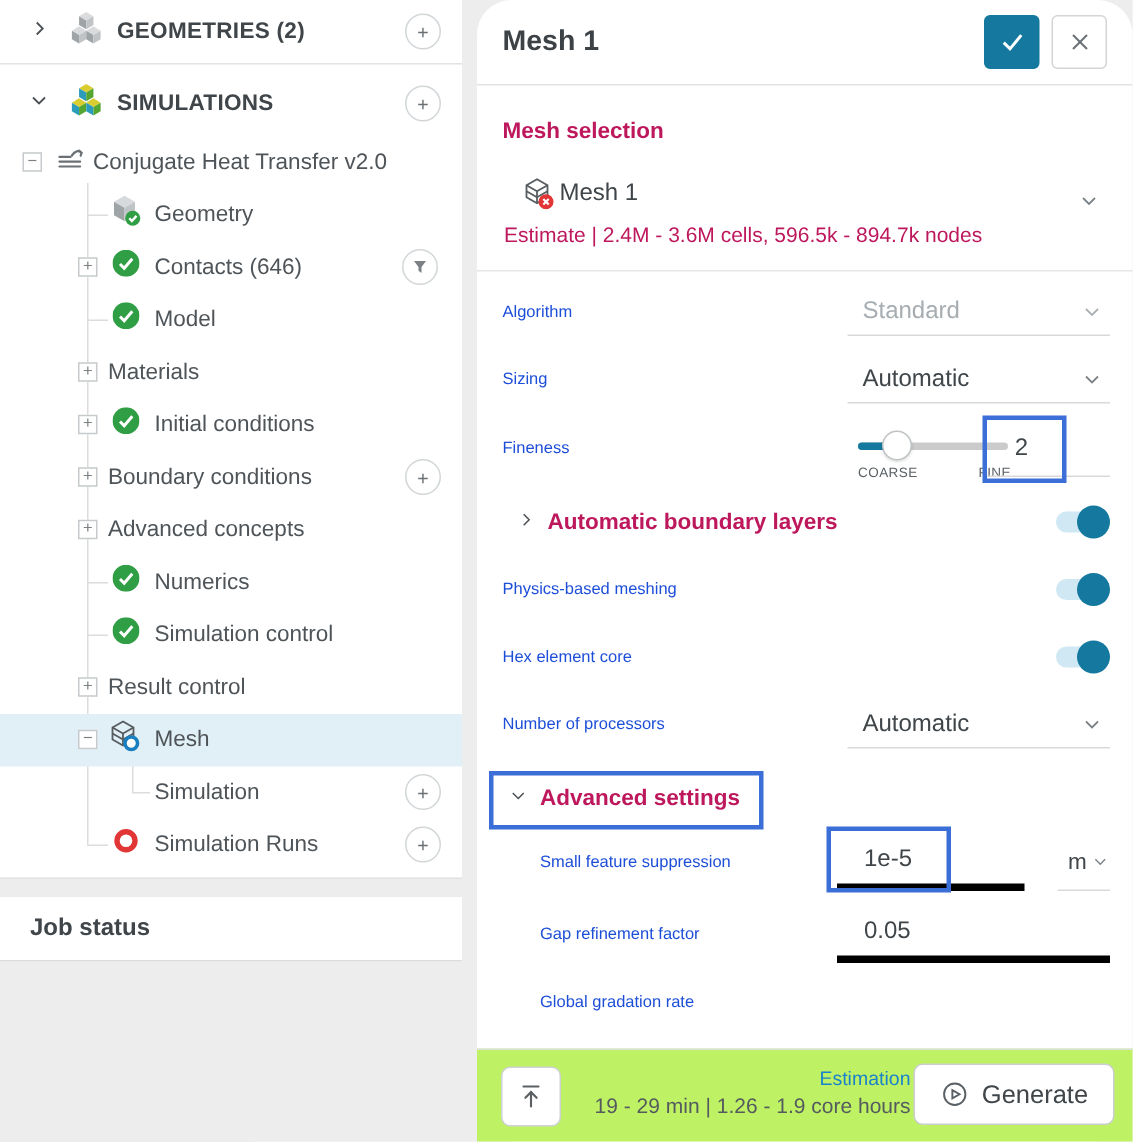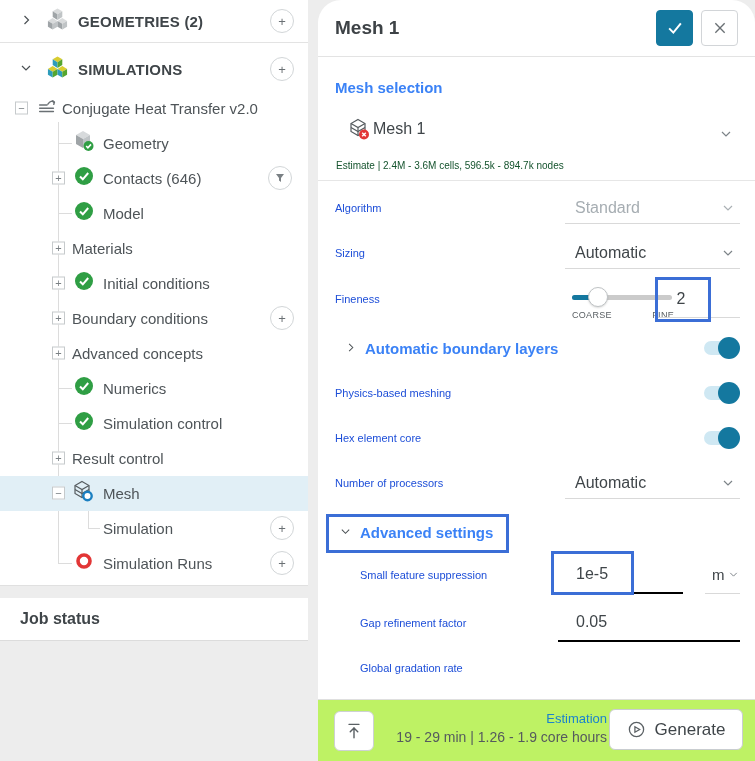--- a/index.html
+++ b/index.html
@@ -27,31 +27,31 @@
   
   #right { position:absolute; left:318px; top:0; width:437px; height:761px; background:#fff;border-radius:23px; }
   #rp-header { position:absolute; left:0; top:0; width:437px; height:57px; border-bottom:1px solid #e3e3e3; }
   #rp-title { font-size:19px; font-weight:700; color:#3d4246; }
   .sq-btn { position:absolute; top:10px; width:37px; height:36px; border-radius:4px;
     display:flex; align-items:center; justify-content:center; cursor:pointer; }
   #apply-btn { left:338px; background:#14789f; border:1px solid #14789f; }
   #close-btn { left:383px; background:#fff; border:1px solid #d2d5d8; }
   .rp-row { position:absolute; left:0; width:437px; height:44px; }
   .flabel { font-size:11px; color:#1d4ed8; white-space:nowrap; }
-  .bold-label { font-size:15px; font-weight:700; color:#3b82f6; }
+  .bold-label { font-size:15px; font-weight:700; color:#be185d; }
   .select { position:absolute; right:15px; width:175px; top:50%; transform:translateY(-50%);
     height:32px; border-bottom:1px solid #d9d9d9; display:flex; align-items:center; padding:0 4px 0 10px; cursor:pointer; }
   .select .val { flex:1; font-size:16px; color:#3f4549; }
   .select .val.disabled { color:#a6adb2; }
   .divider { position:absolute; left:0; width:437px; height:1px; background:#e6e6e6; }
   .toggle { position:absolute; right:15px; top:50%; transform:translateY(-50%); width:36px; height:22px; cursor:pointer; }
   .toggle .track { position:absolute; left:0; top:4px; width:30px; height:14px; border-radius:7px; background:#cfe8f3; }
   .toggle .knob { position:absolute; right:0; top:0; width:22px; height:22px; border-radius:50%; background:#14789f; }
   .num-input { position:absolute; top:50%; transform:translateY(-50%); height:38px; border:none; outline:none;
-    border-bottom:2px solid #000000; font-family:"Liberation Sans",sans-serif; font-size:16px; color:#3f4549; background:transparent; }
+    border-bottom:5px solid #000000; font-family:"Liberation Sans",sans-serif; font-size:16px; color:#3f4549; background:transparent; }
   .ann-box { position:absolute; border:3px solid #3b6ed6; z-index:10; pointer-events:none; }
   .chev-svg { flex:0 0 auto; }
   
   #slider-wrap { position:absolute; left:254px; top:14px; width:100px; height:34px; }
   #slider-track { position:absolute; left:0; top:9px; width:100px; height:5px; border-radius:3px; background:#cbcbcb; }
   #slider-fill { position:absolute; left:0; top:9px; width:22px; height:5px; border-radius:3px 0 0 3px; background:#14789f; }
   #slider-handle { position:absolute; left:16px; top:1px; width:20px; height:20px; border-radius:50%;
     background:#fff; border:1px solid #bfc3c5; box-shadow:0 1px 2px rgba(0,0,0,.15); cursor:pointer; }
   .slider-minmax { position:absolute; top:24px; font-size:9px; color:#5a6064; letter-spacing:.3px; }
   
@@ -302,21 +302,21 @@
         <polygon points="10,1.5 17,5.5 17,13.5 10,17.5 3,13.5 3,5.5"></polygon>
         <polyline points="3,5.5 10,9.5 17,5.5"></polyline>
           <line x1="10" y1="9.5" x2="10" y2="17.5"></line>
         <polyline points="3,9.5 10,13.5 17,9.5"></polyline>
         <circle cx="16" cy="16.5" r="5" fill="#e23636" stroke="none"></circle>
         <line x1="14.2" y1="14.7" x2="17.8" y2="18.3" stroke="#fff" stroke-width="1.4"></line>
           <line x1="17.8" y1="14.7" x2="14.2" y2="18.3" stroke="#fff" stroke-width="1.4"></line>
       </svg>
     </span>
     <span class="abs" style="left:55px;top:8px;font-size:16px;color:#3f4549">Mesh 1</span>
-    <span class="abs" style="left:18px;top:48px;font-size:10px;color:#14532d">Estimate | 2.4M - 3.6M cells, 596.5k - 894.7k nodes</span>
+    <span class="abs" style="left:18px;top:36px;font-size:14px;color:#be185d">Estimate | 2.4M - 3.6M cells, 596.5k - 894.7k nodes</span>
     <span class="abs" style="left:400px;top:14px">
       <svg width="16" height="16" viewBox="0 0 24 24">
           <polyline points="6,9 12,15 18,9" fill="none" stroke="#7c8388" stroke-width="1.8"></polyline>
         </svg>
     </span>
   </div>
   <div class="divider" style="top:180px"></div>
 
   <div class="rp-row" style="top:186px">
     <span class="vc flabel" style="left:17px">Algorithm</span>

